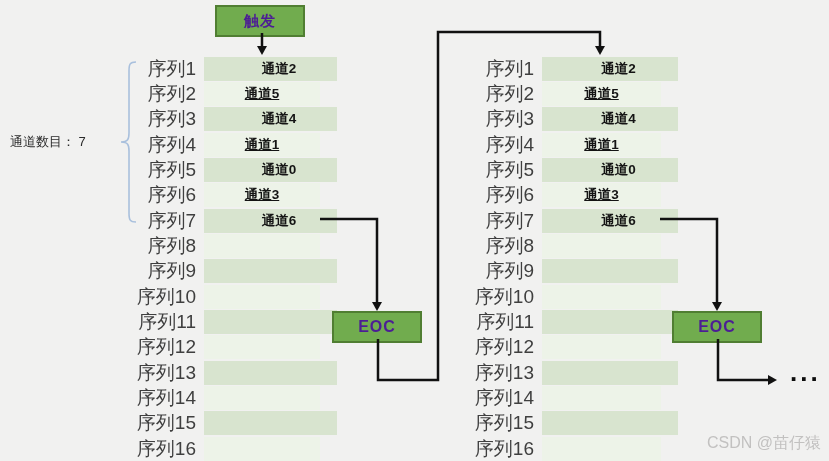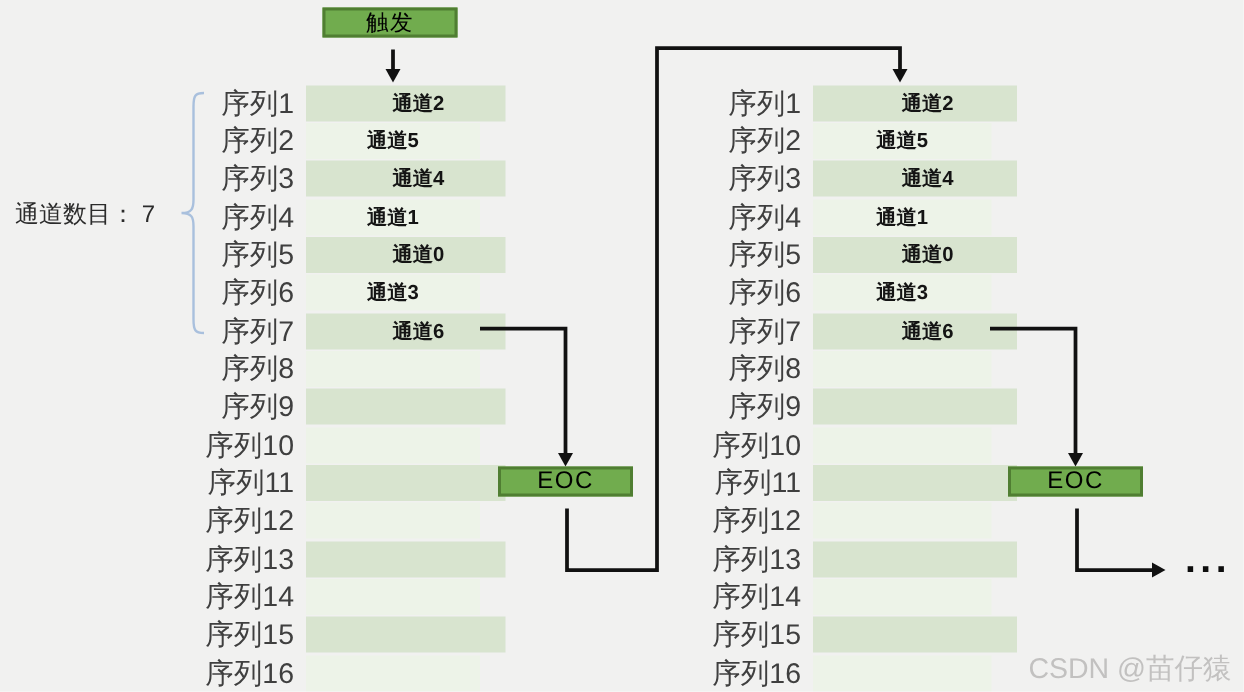--- a/index.html
+++ b/index.html
@@ -7,24 +7,24 @@
     --row-dark:#d8e4cf; --row-light:#edf3e8; --bracket:#a9c0dd; --line:#111111;
     --label-color:#3f3f3f; --cell-text:#141414; --watermark-color:#c2c1c0;
   }
   html,body{margin:0;padding:0;}
   body{font-family:"Liberation Sans","DejaVu Sans",sans-serif;background:#ffffff;}
   .canvas{
     position:relative;width:829px;height:461px;overflow:hidden;
     background:var(--background);
   }
   .gbox{
-    position:absolute;width:90px;height:20px;box-sizing:border-box;
+    position:absolute;width:90px;height:32px;box-sizing:border-box;
     background:var(--box-green);border:2px solid var(--box-border);
     display:flex;align-items:center;justify-content:center;
-    color:#000000;font-size:15px;font-weight:400;letter-spacing:1px;
+    color:#4c1d95;font-size:15px;font-weight:700;letter-spacing:1px;
   }
   #trigger-box{left:215px;top:5px;}
   #eoc-box-1{left:332px;top:311px;font-size:16px;}
   #eoc-box-2{left:672px;top:311px;font-size:16px;}
   .seq-table{position:absolute;top:56px;}
   #table-1{left:136px;}
   #table-2{left:470px;}
   .row{display:flex;align-items:center;height:25.35px;}
   .seq-label{
     text-align:right;padding-right:8px;font-size:19px;color:var(--label-color);
@@ -32,32 +32,32 @@
   }
   #table-1 .seq-label{width:60px;}
   #table-2 .seq-label{width:64px;}
   .cell{
     height:24px;display:flex;align-items:center;justify-content:center;
     font-size:13.5px;font-weight:700;color:var(--cell-text);
   }
   #table-1 .cell{width:116px;}
   #table-2 .cell{width:119px;}
   .cell.dark{background:var(--row-dark);padding-left:17px;}
-  .cell.light{background:var(--row-light);}
+  .cell.light{background:var(--row-light);text-decoration:underline;}
   #channel-count-label{
-    position:absolute;left:10px;top:133px;font-size:16px;color:#2b2b2b;
+    position:absolute;left:10px;top:133px;font-size:13px;color:#2b2b2b;
     white-space:nowrap;
   }
   #flow-svg{position:absolute;left:0;top:0;pointer-events:none;}
   #continuation-dots{
     position:absolute;left:790px;top:357px;font-size:26px;font-weight:700;
     letter-spacing:3px;color:#0d0d0d;
   }
   #watermark{
-    position:absolute;right:8px;top:433px;font-size:19px;
+    position:absolute;right:8px;top:433px;font-size:16px;
     color:var(--watermark-color);white-space:nowrap;
   }
 </style>
 </head>
 <body>
 
 <div class="canvas">
 
   <div class="gbox" id="trigger-box">触发</div>
 

